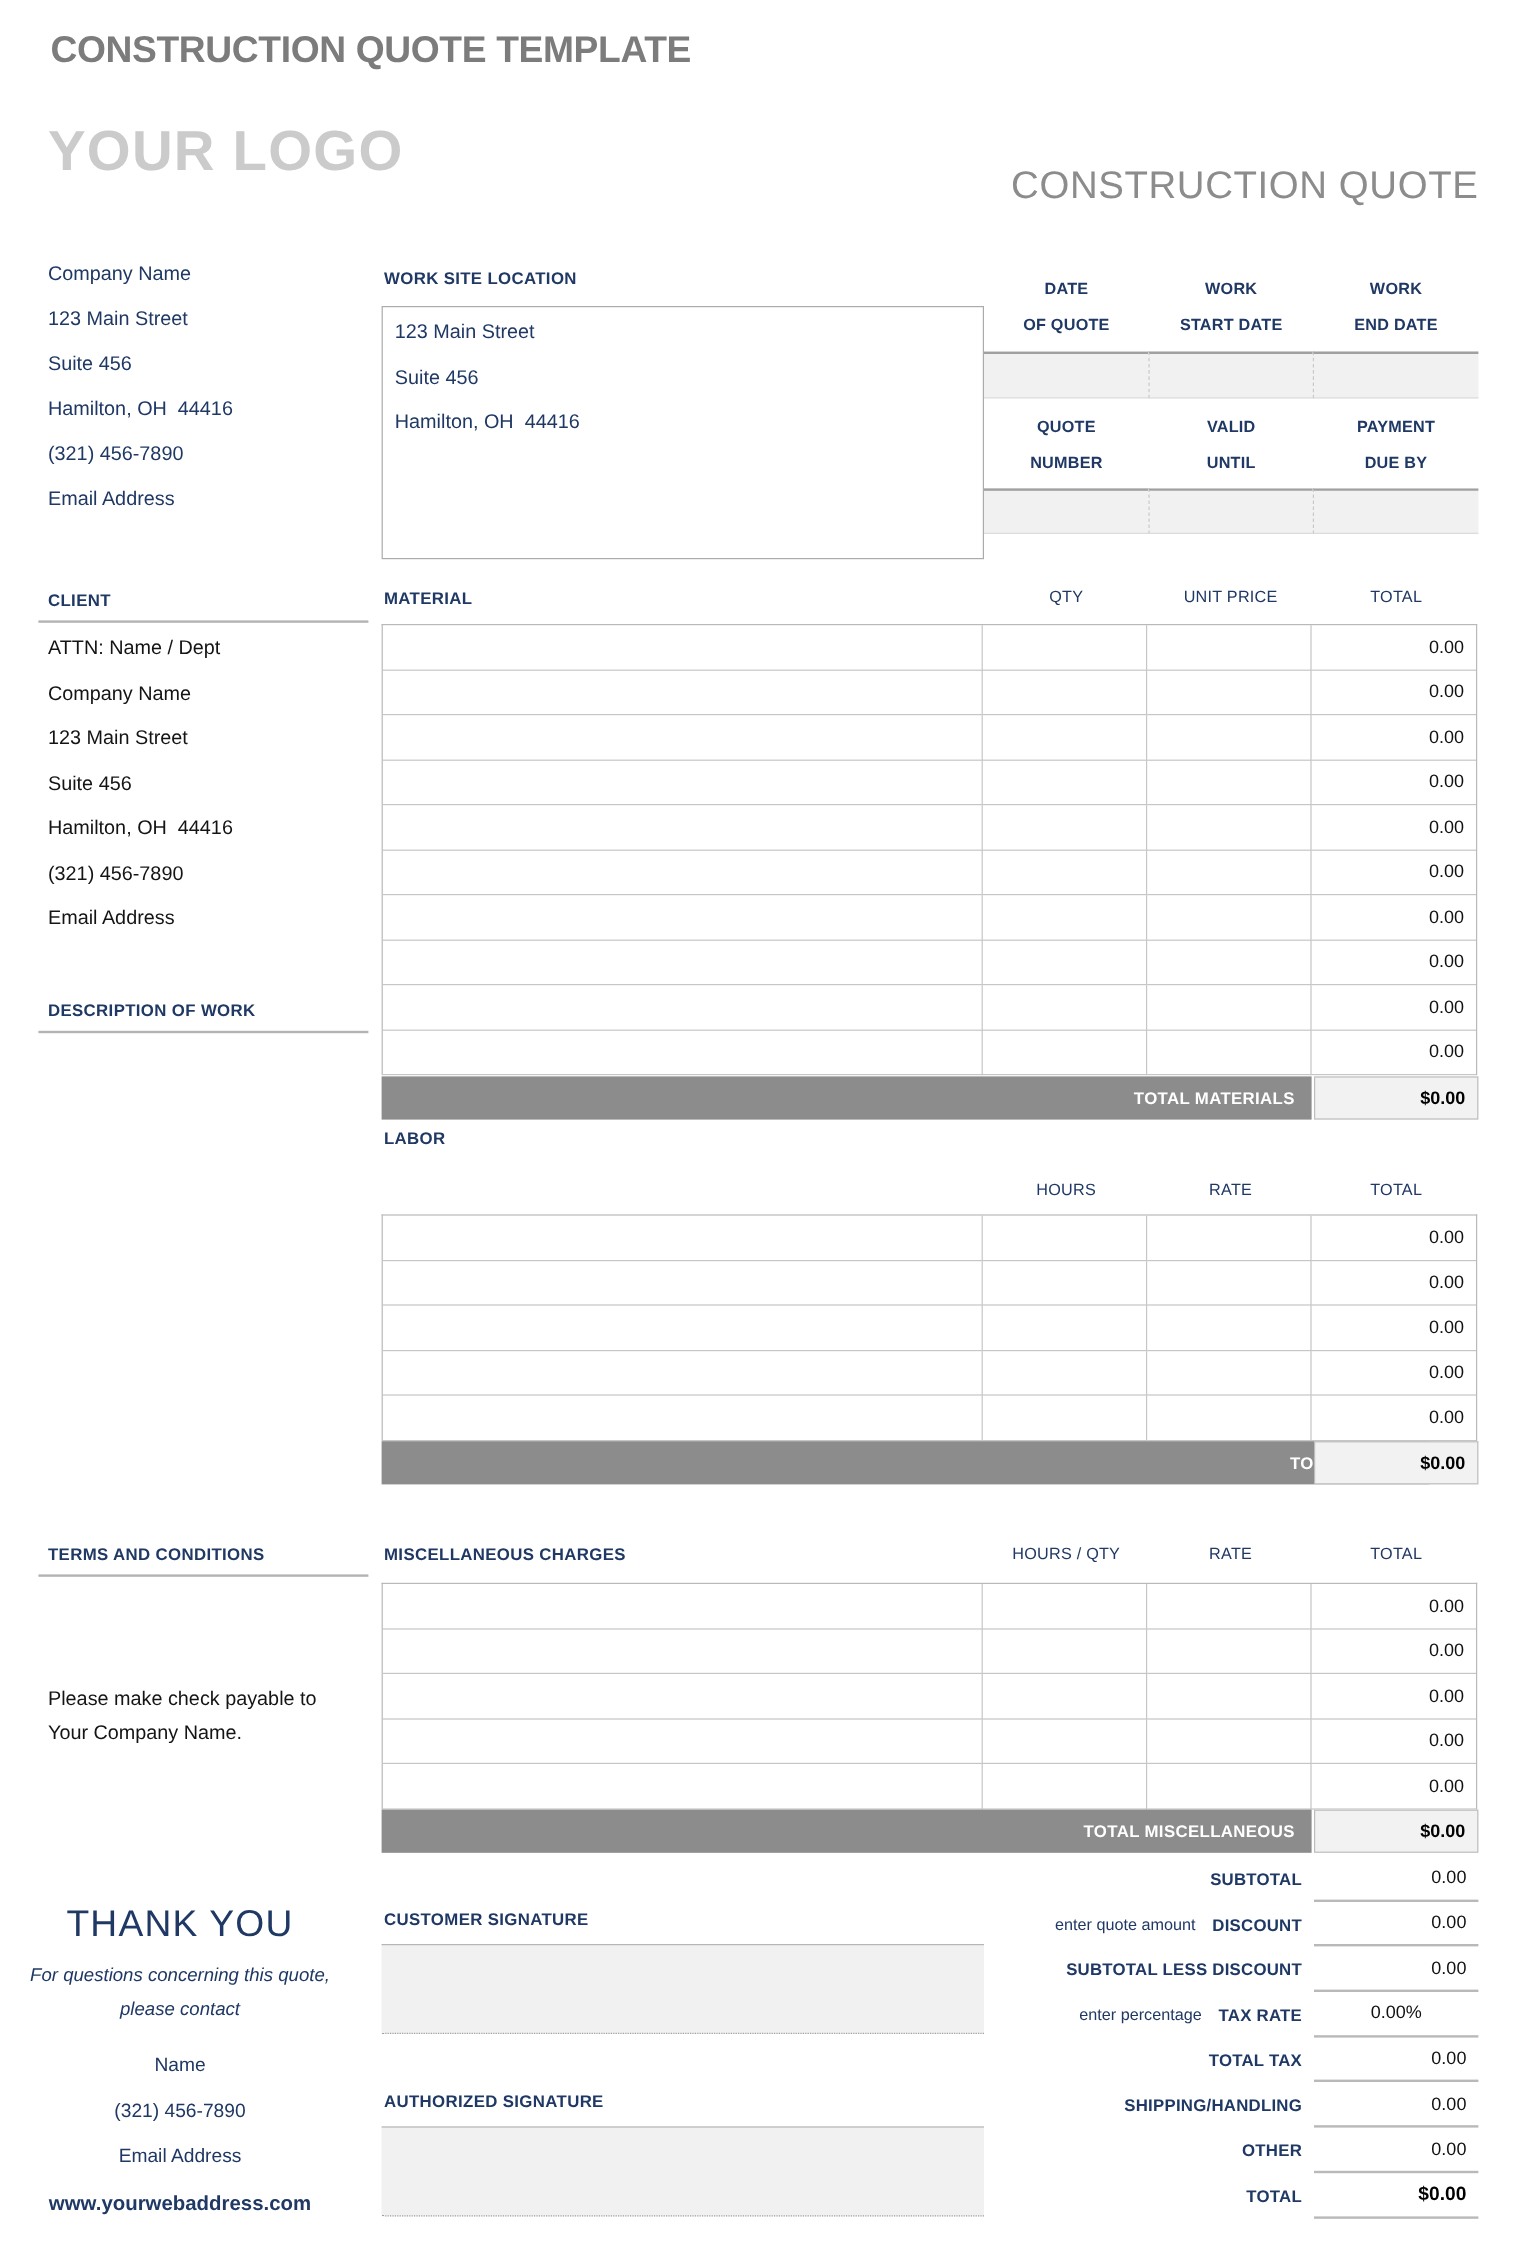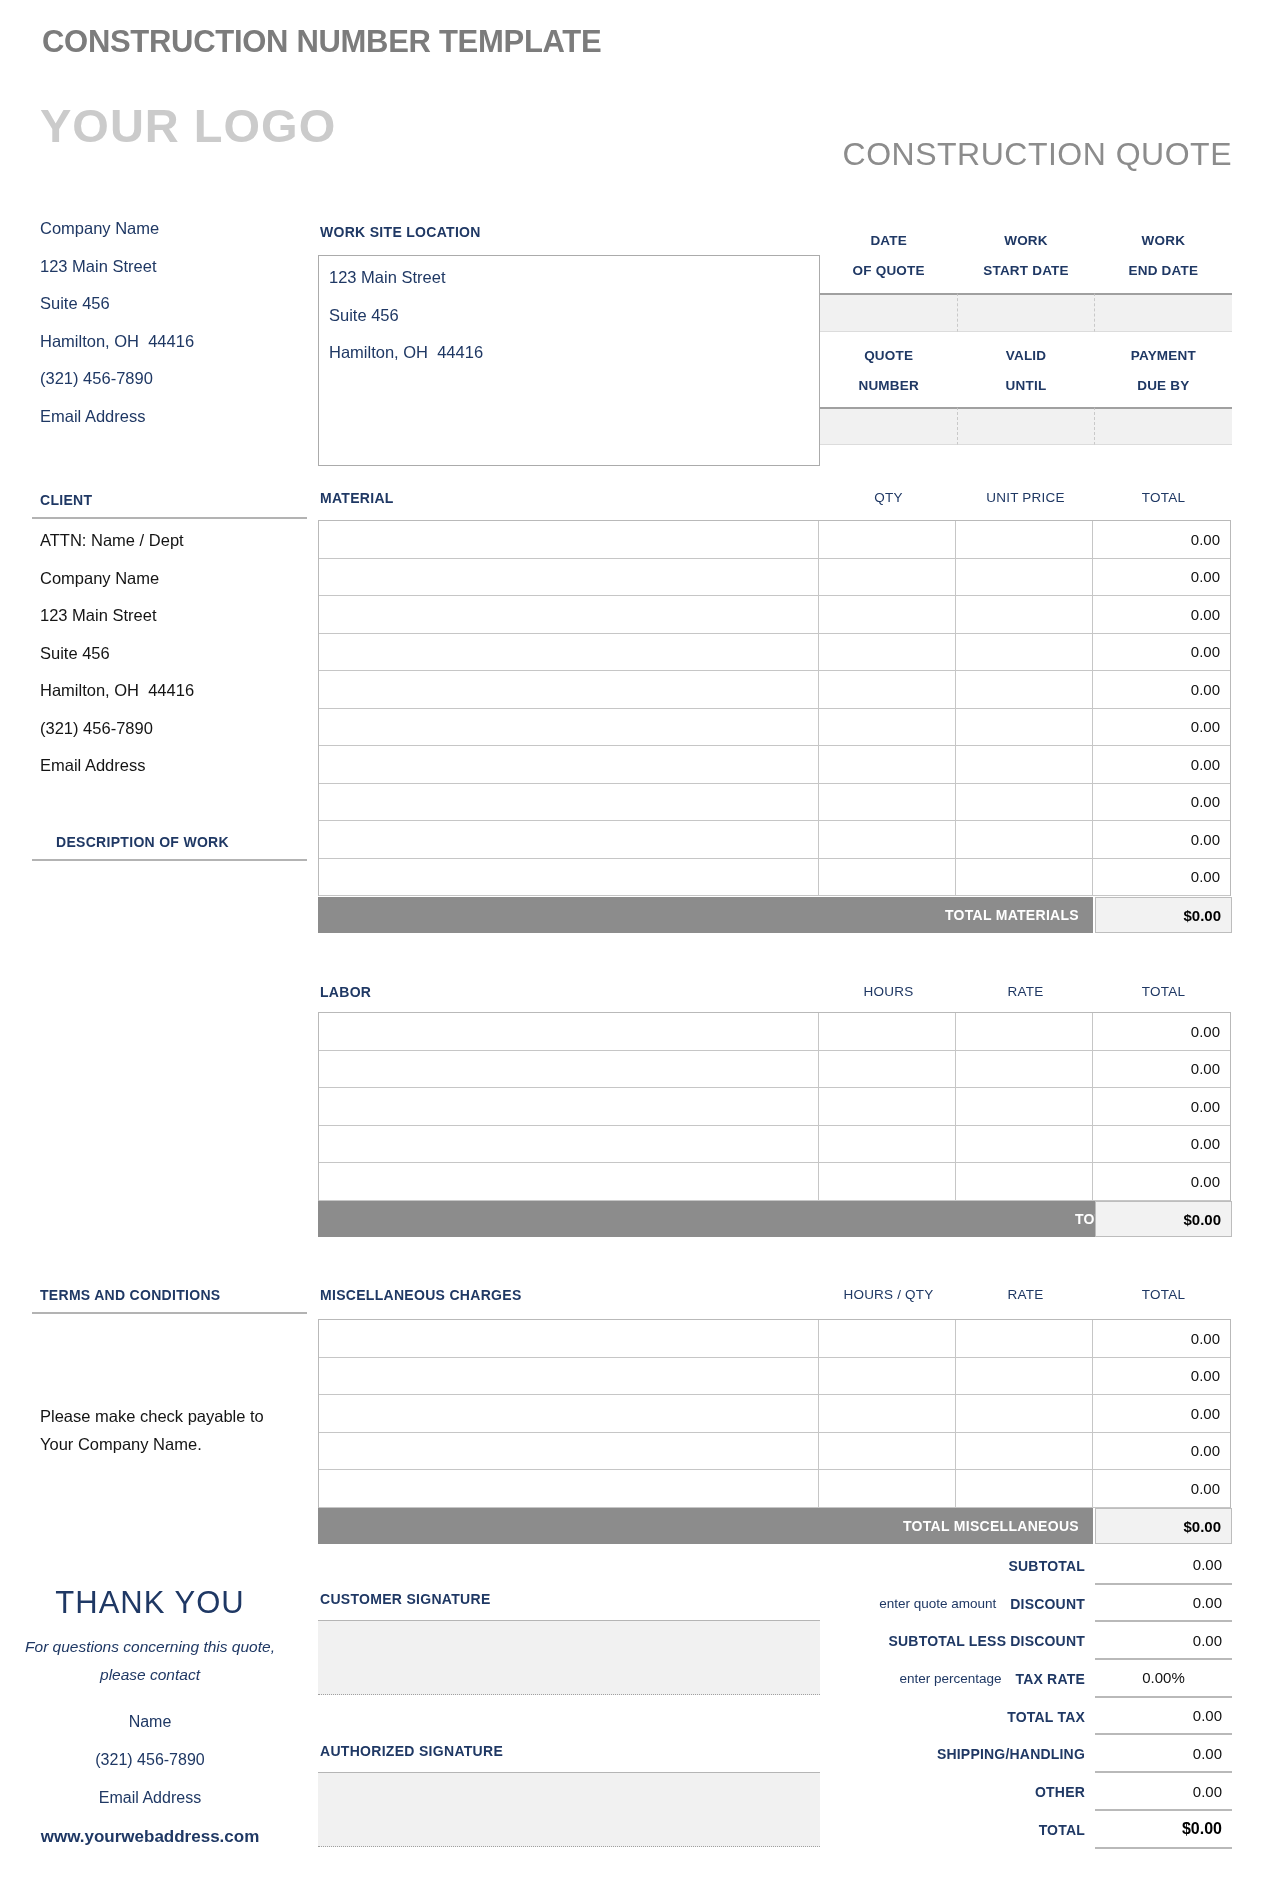--- a/index.html
+++ b/index.html
@@ -61,21 +61,21 @@
   .ty-head{font-size:31px;color:#1F3864;letter-spacing:1px;text-align:center;}
   .ty-note{font-size:15.5px;font-style:italic;color:#1F3864;text-align:center;line-height:28px;white-space:pre-wrap;}
   .ty-line{font-size:16px;color:#1F3864;text-align:center;line-height:38px;white-space:pre-wrap;}
   .ty-web{font-size:17px;font-weight:bold;color:#1F3864;text-align:center;}
 </style>
 </head>
 <body>
 
 <div id="page">
 
-  <div class="abs page-title" style="left:42px;top:24px;">CONSTRUCTION NUMBER TEMPLATE</div>
+  <div class="abs page-title" style="left:42px;top:24px;">CONSTRUCTION QUOTE TEMPLATE</div>
   <div class="abs logo" style="left:40px;top:98px;">YOUR LOGO</div>
   <div class="abs doc-heading" style="left:600px;top:136px;width:632px;">CONSTRUCTION QUOTE</div>
 
   <div class="abs" style="left:40px;top:210px;width:270px;">
     <div class="navy-line">Company Name</div>
     <div class="navy-line">123 Main Street</div>
     <div class="navy-line">Suite 456</div>
     <div class="navy-line">Hamilton, OH  44416</div>
     <div class="navy-line">(321) 456-7890</div>
     <div class="navy-line">Email Address</div>
@@ -133,21 +133,21 @@
   <div class="abs" style="left:40px;top:522px;width:270px;">
     <div class="black-line">ATTN: Name / Dept</div>
     <div class="black-line">Company Name</div>
     <div class="black-line">123 Main Street</div>
     <div class="black-line">Suite 456</div>
     <div class="black-line">Hamilton, OH  44416</div>
     <div class="black-line">(321) 456-7890</div>
     <div class="black-line">Email Address</div>
   </div>
 
-  <div class="abs sec-hdr" style="left:56px;top:834px;text-align:right;">DESCRIPTION OF WORK</div>
+  <div class="abs sec-hdr" style="left:40px;top:834px;text-align:right;">DESCRIPTION OF WORK</div>
   <div class="abs rule" style="left:32px;top:859px;width:275px;"></div>
   <div class="abs" style="left:40px;top:866px;width:267px;height:180px;"></div>
 
   <div class="abs sec-hdr" style="left:320px;top:490px;">MATERIAL</div>
   <div class="abs colhdr" style="left:820px;top:490px;width:137px;">QTY</div>
   <div class="abs colhdr" style="left:957px;top:490px;width:137px;">UNIT PRICE</div>
   <div class="abs colhdr" style="left:1095px;top:490px;width:137px;">TOTAL</div>
 
   <div class="abs tbl" style="left:318px;top:520px;width:913px;">
     <div class="trow">
@@ -207,21 +207,21 @@
     <div class="trow">
         <div class="c desc"></div>
         <div class="c n1"></div>
         <div class="c n2"></div>
         <div class="c tot">0.00</div>
       </div>
   </div>
   <div class="abs band" style="left:318px;top:897px;width:775px;">TOTAL MATERIALS</div>
   <div class="abs band-cell" style="left:1095px;top:897px;width:137px;">$0.00</div>
 
-  <div class="abs sec-hdr" style="left:320px;top:984px;text-align:center;">LABOR</div>
+  <div class="abs sec-hdr" style="left:320px;top:940px;text-align:center;">LABOR</div>
   <div class="abs colhdr" style="left:820px;top:984px;width:137px;">HOURS</div>
   <div class="abs colhdr" style="left:957px;top:984px;width:137px;">RATE</div>
   <div class="abs colhdr" style="left:1095px;top:984px;width:137px;">TOTAL</div>
 
   <div class="abs tbl" style="left:318px;top:1012px;width:913px;">
     <div class="trow">
         <div class="c desc"></div>
         <div class="c n1"></div>
         <div class="c n2"></div>
         <div class="c tot">0.00</div>

